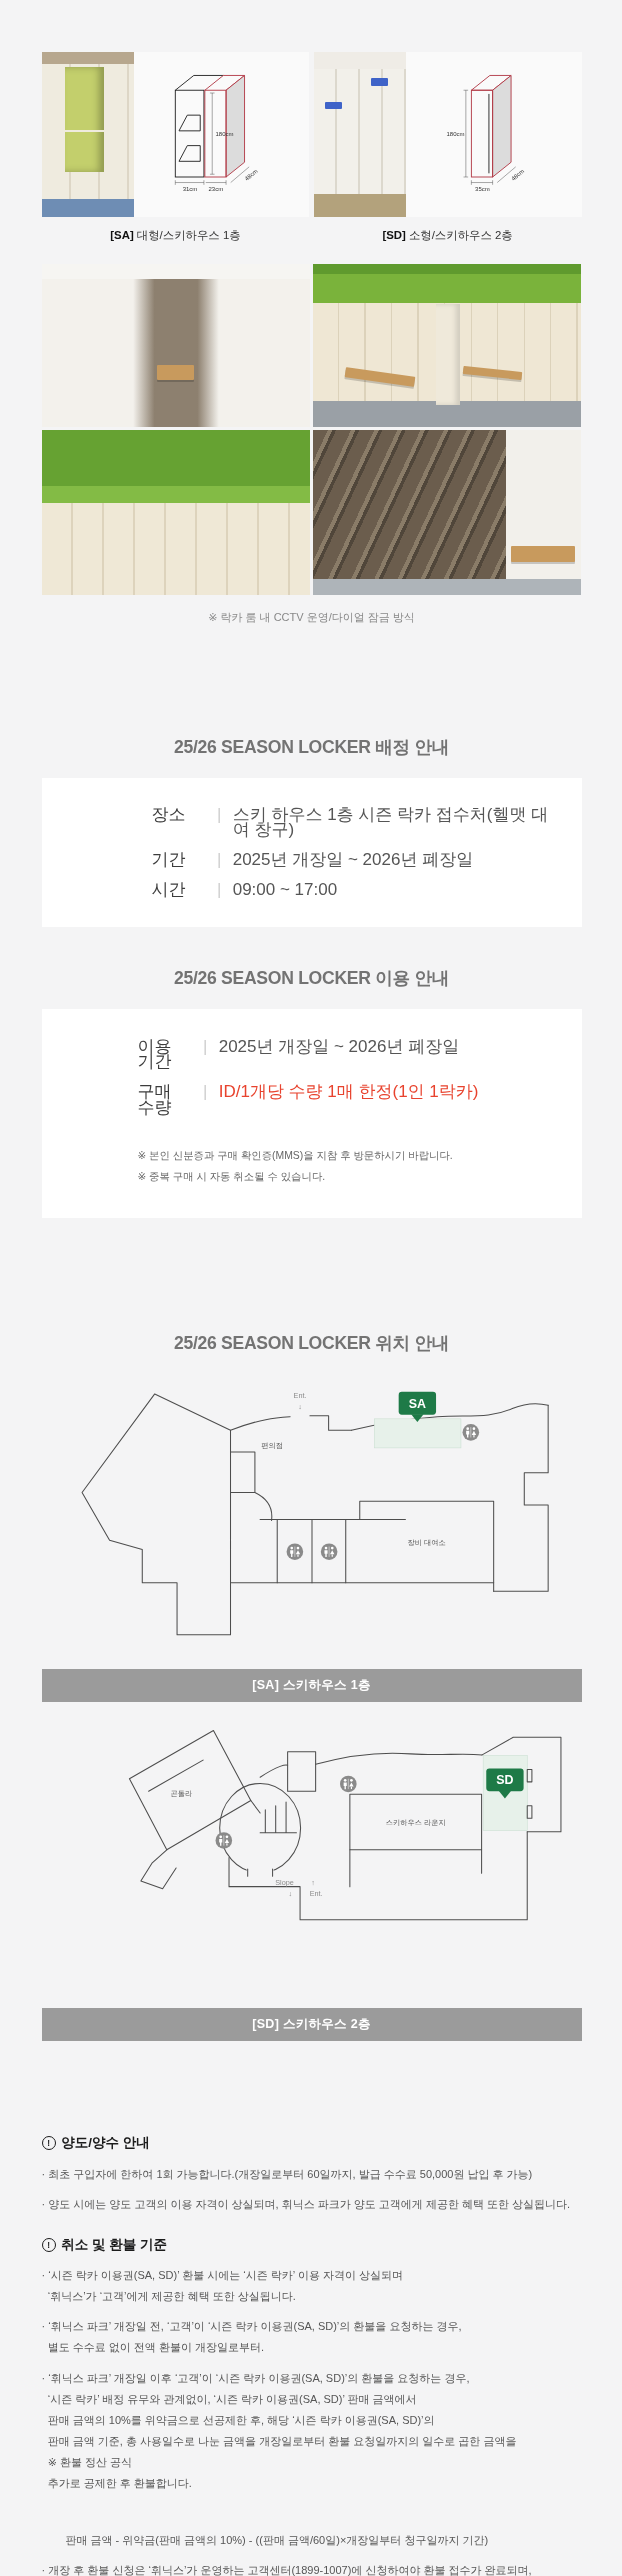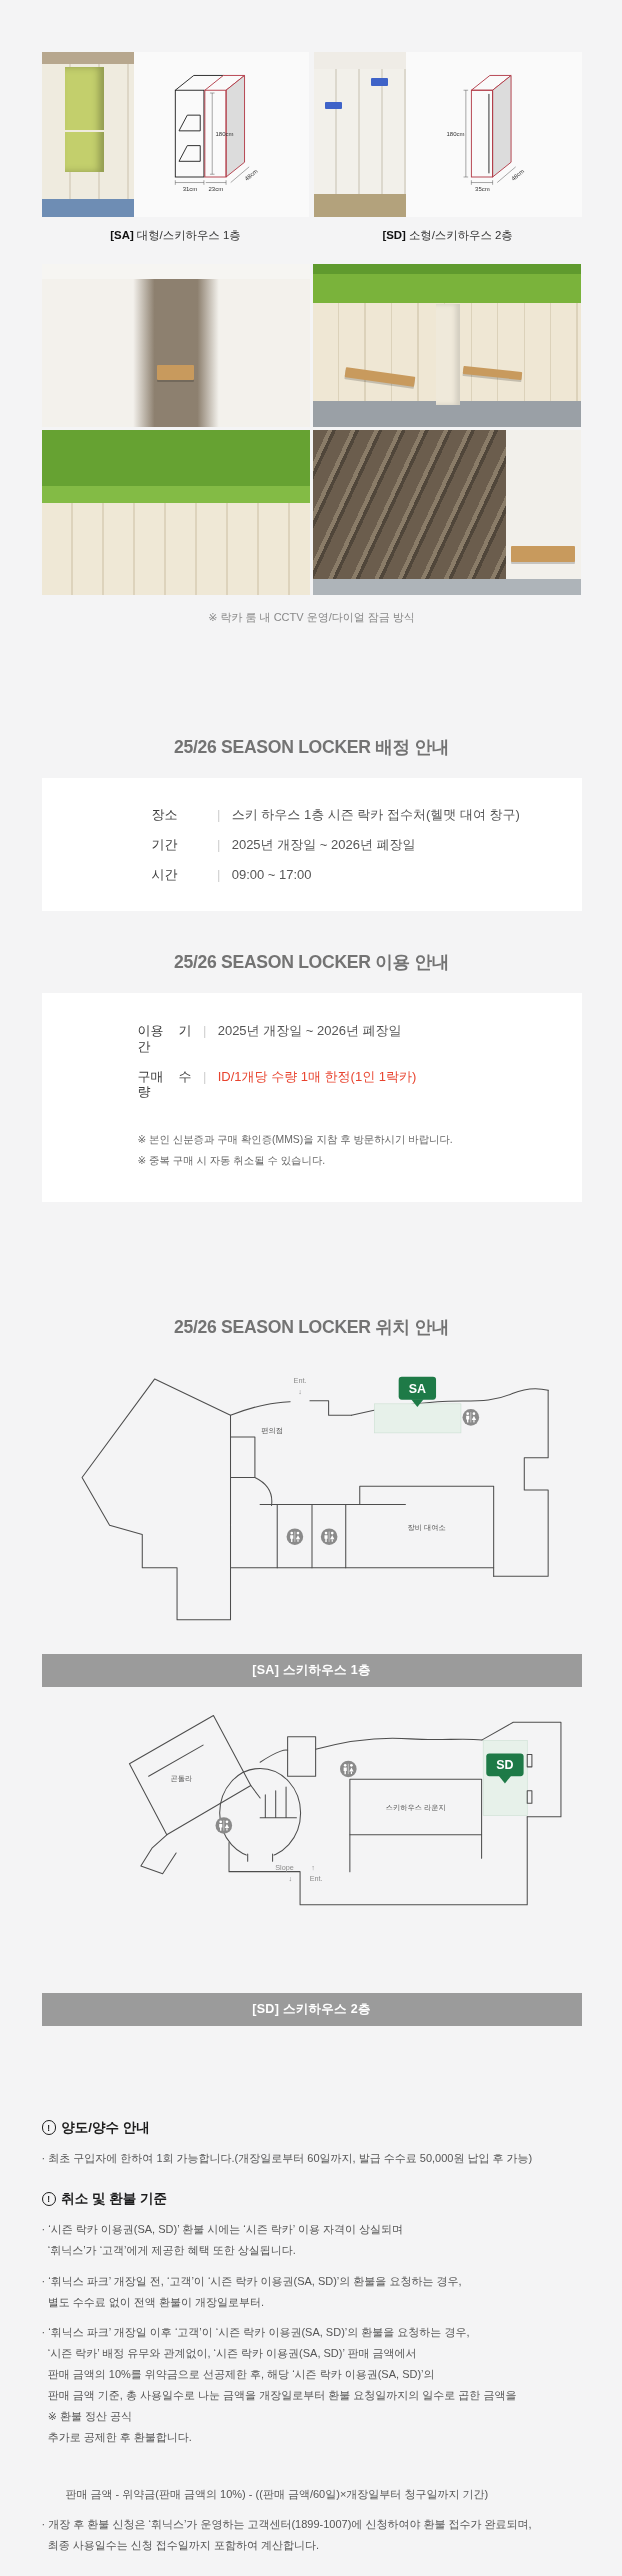--- a/index.html
+++ b/index.html
@@ -84,21 +84,21 @@
 
   
   .sec-title{text-align:center;font-size:17.6px;font-weight:800;color:#737373;letter-spacing:-0.3px;}
   .t1{margin-top:110px;}
   .t2{margin-top:39px;}
   .t3{margin-top:113px;}
   .card{background:#fff;margin-top:18.7px;}
   .card-inner{padding:29px 21px 29px 0;}
   .c1 .card-inner{padding-left:110px;}
   .c2 .card-inner{padding-left:96px;padding-top:30px;padding-bottom:31px;}
-  .row{display:flex;align-items:flex-start;font-size:13px;line-height:15.6px;}
+  .row{display:flex;align-items:flex-start;font-size:17px;line-height:15.6px;}
   .row + .row{margin-top:14.5px;}
   .rlabel{display:inline-block;width:54px;color:#3c3c3c;text-align:justify;text-align-last:justify;flex:none;}
   .sep{color:#cfcfcf;margin:0 11.4px;flex:none;}
   .rvalue{color:#555;}
   .rvalue.red{color:#e8432e;}
   .notes{margin-top:29px;}
   .note-line{font-size:10.4px;color:#666;line-height:21px;}
 
   
   .plan{display:block;margin-top:14.5px;}
@@ -388,20 +388,23 @@
   <div class="notices">
 
     <div class="n-head">
       <span class="bang">!</span>
       <span>양도/양수 안내</span>
     </div>
     <div class="n-block">
       <div class="bullet">
         <div class="bl">· 최초 구입자에 한하여 1회 가능합니다.(개장일로부터 60일까지, 발급 수수료 50,000원 납입 후 가능)</div>
       </div>
+      <div class="bullet">
+        <div class="bl">· 양도 시에는 양도 고객의 이용 자격이 상실되며, 휘닉스 파크가 양도 고객에게 제공한 혜택 또한 상실됩니다.</div>
+      </div>
     </div>
 
     <div class="n-head">
       <span class="bang">!</span>
       <span>취소 및 환불 기준</span>
     </div>
     <div class="n-block">
       <div class="bullet">
         <div class="bl">· ‘시즌 락카 이용권(SA, SD)’ 환불 시에는 ‘시즌 락카’ 이용 자격이 상실되며</div>
         <div class="bl cont">‘휘닉스’가 ‘고객’에게 제공한 혜택 또한 상실됩니다.</div>

